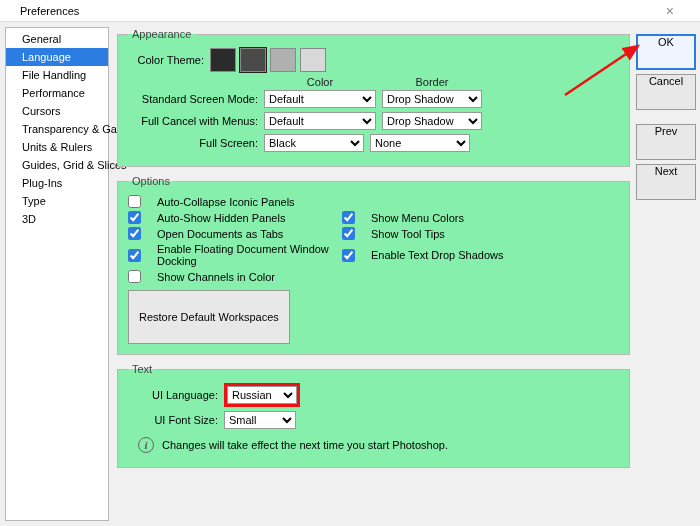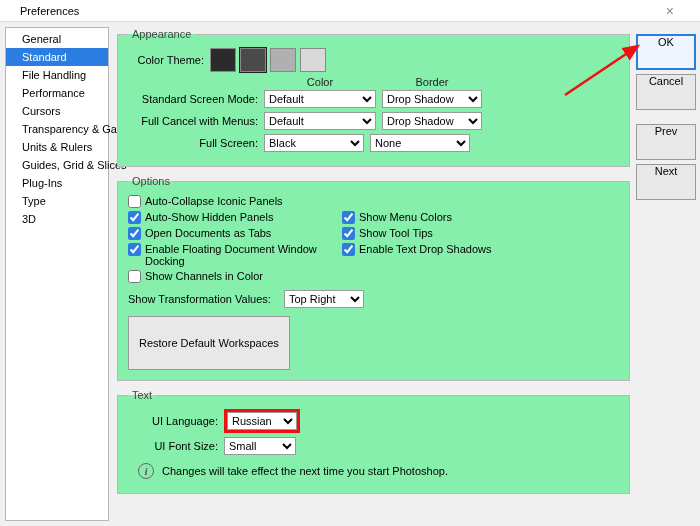--- a/index.html
+++ b/index.html
@@ -116,22 +116,22 @@
   .col-headers span:first-child { width: 112px; text-align: center; }
   .col-headers span:last-child { width: 100px; text-align: center; margin-left: 6px;}
   select {
     font-size: 11px;
     height: 18px;
     border: 1px solid #999;
     background: #fff;
   }
   .chk {
     display: flex;
-    align-items: flex-start;
-    gap: 4px;
+    align-items: center;
+    gap: 16px;
     margin-bottom: 3px;
   }
   .chk input { width: 13px; height: 13px; margin:0; accent-color: #2b7de1;}
   .options-grid {
     display: grid;
     grid-template-columns: 210px auto;
     column-gap: 4px;
   }
   .options-grid .full { grid-column: 1 / span 2; }
   .restore-btn {
@@ -178,21 +178,21 @@
 
 <div class="titlebar">
   <span>Preferences</span>
   <span class="close">×</span>
 </div>
 
 <div class="body">
 
   <div class="sidebar" id="sidebar">
       <div class="sidebar-item">General</div>
-      <div class="sidebar-item selected">Standard</div>
+      <div class="sidebar-item selected">Language</div>
       <div class="sidebar-item">File Handling</div>
       <div class="sidebar-item">Performance</div>
       <div class="sidebar-item">Cursors</div>
       <div class="sidebar-item">Transparency &amp; Gamut</div>
       <div class="sidebar-item">Units &amp; Rulers</div>
       <div class="sidebar-item">Guides, Grid &amp; Slices</div>
       <div class="sidebar-item">Plug-Ins</div>
       <div class="sidebar-item">Type</div>
       <div class="sidebar-item">3D</div>
     </div>
@@ -263,26 +263,20 @@
           </div>
           <div class="chk">
             <input type="checkbox" id="c8" checked="" style="">
             <label>Enable Text Drop Shadows</label>
           </div>
           <div class="chk full">
             <input type="checkbox" id="c5" style="">
             <label>Show Channels in Color</label>
           </div>
         </div>
-        <div class="row" style="margin-top:4px">
-          <span class="lbl" style="width:150px;text-align:left">Show Transformation Values:</span>
-          <select style="width:80px">
-            <option>Top Right</option>
-          </select>
-        </div>
         <div class="restore-btn">
           <span>Restore Default Workspaces</span>
         </div>
       </fieldset>
 
       <fieldset style="padding-bottom:14px">
         <legend>Text</legend>
         <div class="row">
           <span class="lbl" style="width:90px">UI Language:</span>
           <span class="highlight-red">

